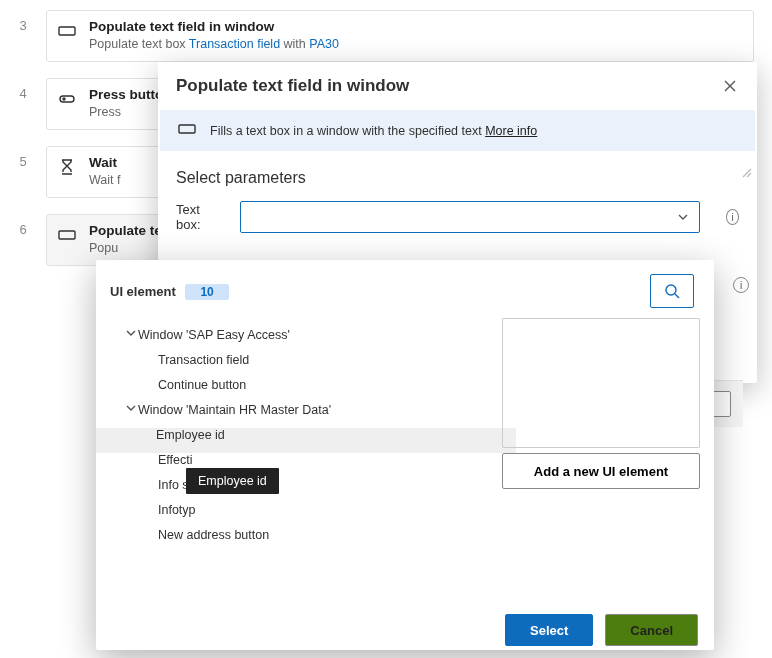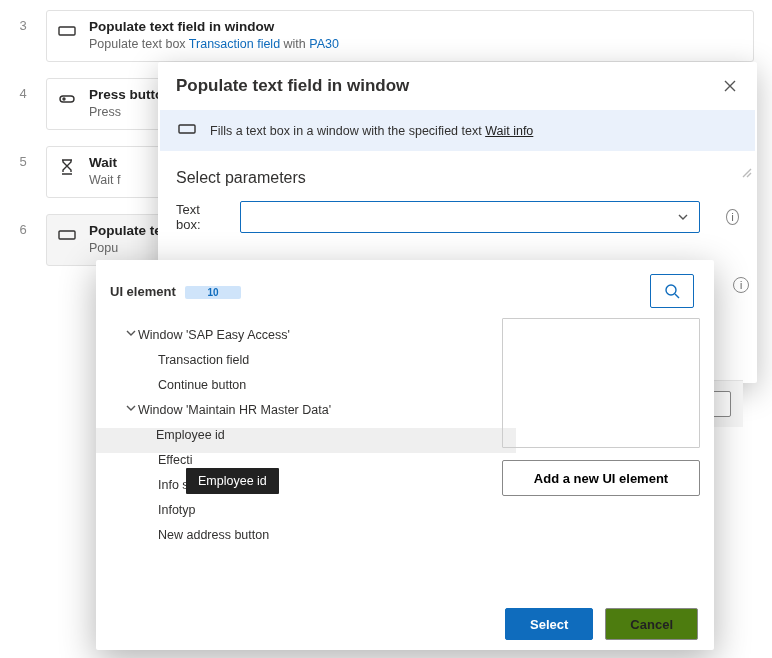--- a/index.html
+++ b/index.html
@@ -25,34 +25,34 @@
 .dd{flex:0 0 460px;height:32px;border:1px solid #0f6cbd;border-radius:2px;position:relative;cursor:pointer}
 .dd .chev{position:absolute;right:10px;top:9px;color:#555}
 .info-dot{width:16px;height:16px;border:1px solid #888;border-radius:50%;font-size:10px;display:flex;align-items:center;justify-content:center;color:#555;margin-left:8px}
 .extra-info{position:absolute;left:567px;top:215px}
 .save-cancel-strip{position:absolute;right:14px;top:318px;background:#f5f5f5;border-top:1px solid #e5e5e5;padding:10px 12px;display:flex;justify-content:flex-end;min-width:42px}
 .tiny-btn{border:1px solid #888;background:#fff;width:28px;height:26px;border-radius:2px}
 .resize-grip{position:absolute;right:4px;bottom:204px;width:12px;height:12px;color:#bbb}
 .picker{position:absolute;left:96px;top:260px;width:618px;height:390px;background:#fff;box-shadow:0 10px 36px rgba(0,0,0,.3);border-radius:2px;z-index:5}
 .picker-top{display:flex;align-items:center;justify-content:space-between;padding:14px 20px 6px 14px}
 .ue-label{font-weight:600;font-size:13px}
-.ue-badge{background:#cfe4fa;color:#0f6cbd;font-size:10px;font-weight:600;padding:1px 22px;border-radius:2px;margin-left:6px}
+.ue-badge{background:#cfe4fa;color:#0f6cbd;font-size:12px;font-weight:600;padding:1px 15px;border-radius:2px;margin-left:6px}
 .search-btn{width:44px;height:34px;border:1px solid #0f6cbd;border-radius:2px;background:#fff;display:flex;align-items:center;justify-content:center;cursor:pointer}
 .picker-body{display:flex;padding:0 14px}
 .tree{flex:1;padding-top:14px;font-size:12.5px;max-width:394px}
 .tree-line{display:flex;align-items:flex-start;height:25px;cursor:pointer;white-space:nowrap}
 .caret{width:14px;display:inline-flex;justify-content:center;color:#555}
 .tree .indent0{padding-left:14px}
 .tree .indent1{padding-left:48px}
 .tree .hov{background:#efefef}
 .tree .full{margin-left:-14px;margin-right:-14px;padding-left:60px;padding-right:14px}
 .preview{width:198px;height:130px;border:1px solid #ccc;border-radius:1px;margin-top:4px}
-.add-btn{width:198px;height:36px;border:1px solid #888;background:#fff;border-radius:2px;font-size:13px;font-weight:600;margin-top:12px;cursor:pointer}
+.add-btn{width:198px;height:36px;border:1px solid #888;background:#fff;border-radius:2px;font-size:13px;font-weight:600;margin-top:5px;cursor:pointer}
 .right-col{float:right}
-.picker-foot{position:absolute;bottom:10px;right:16px;display:flex;gap:12px}
+.picker-foot{position:absolute;bottom:4px;right:16px;display:flex;gap:12px}
 .btn{height:32px;border-radius:2px;font-size:13px;font-weight:600;padding:0 24px;cursor:pointer}
 .btn-primary{background:#0f6cbd;color:#fff;border:1px solid #0f6cbd}
 .btn-secondary{background:#4d7c0f;border:1px solid #888;color:#222}
 .tooltip{position:absolute;left:186px;top:468px;background:#222;color:#fff;padding:6px 12px;font-size:12.5px;border-radius:1px;z-index:6}
 svg{stroke:currentColor;fill:none;stroke-width:1.4}
 </style>
 </head>
 <body>
 
 <div class="steps">
@@ -121,21 +121,21 @@
     <div class="close-x">
         <svg width="14" height="14" viewBox="0 0 14 14">
           <path d="M2 2l10 10M12 2L2 12"></path>
         </svg>
       </div>
   </div>
   <div class="info-band">
     <span><svg width="18" height="14" viewBox="0 0 18 14">
           <rect x="1" y="3" width="16" height="8" rx="1"></rect>
         </svg></span>
-    <span><span>Fills a text box in a window with the specified text </span><a>Wait info</a></span>
+    <span><span>Fills a text box in a window with the specified text </span><a>More info</a></span>
   </div>
   <div class="sect-label">Select parameters</div>
   <div class="param-row">
     <div class="param-label">Text box:</div>
     <div class="dd">
       <span class="chev"><svg width="12" height="12" viewBox="0 0 12 12">
             <path d="M2 4l4 4 4-4"></path>
           </svg></span>
     </div>
     <div class="info-dot">i</div>

